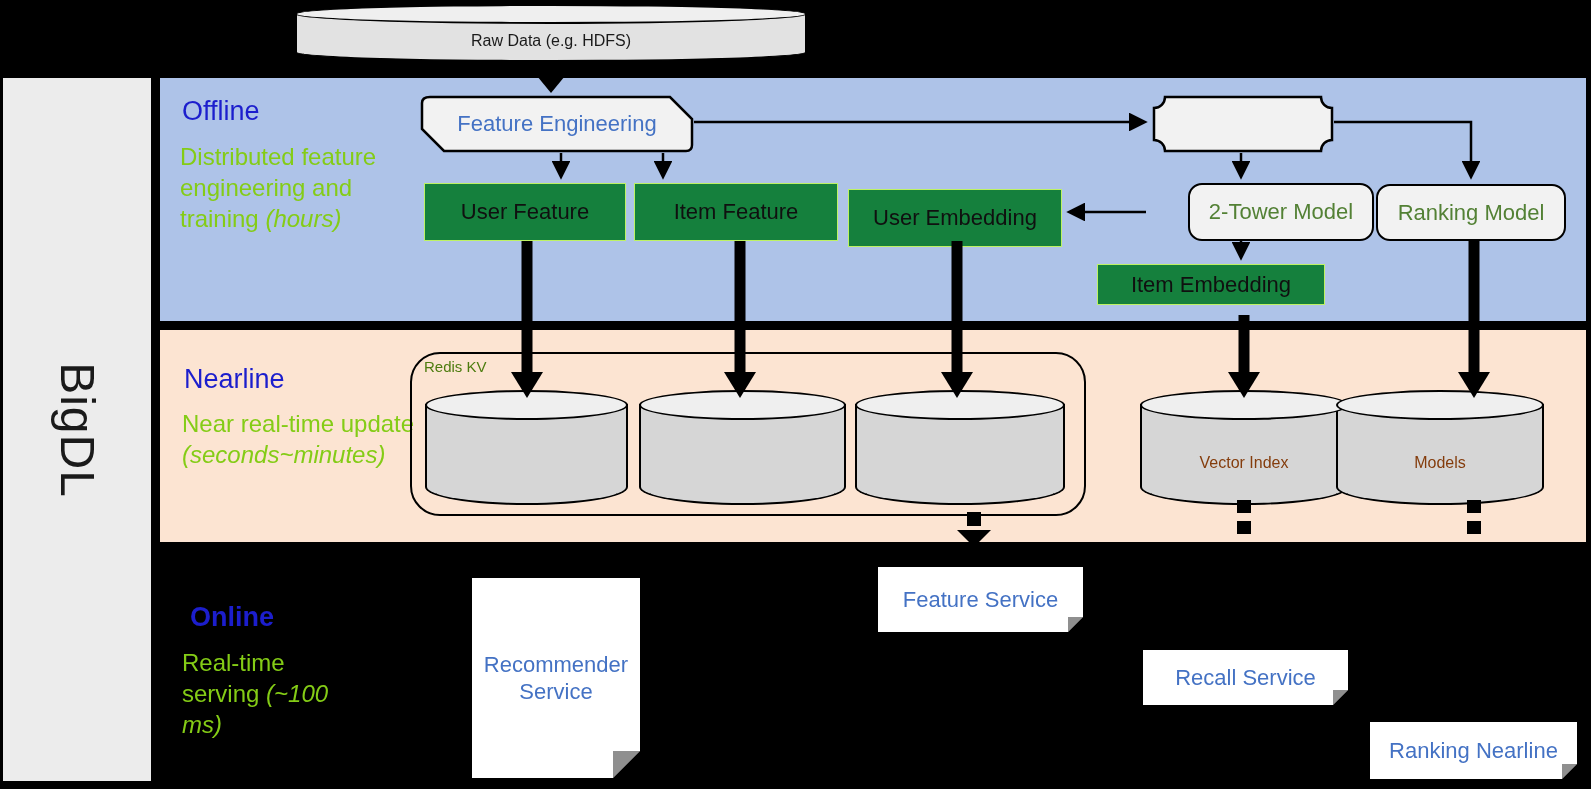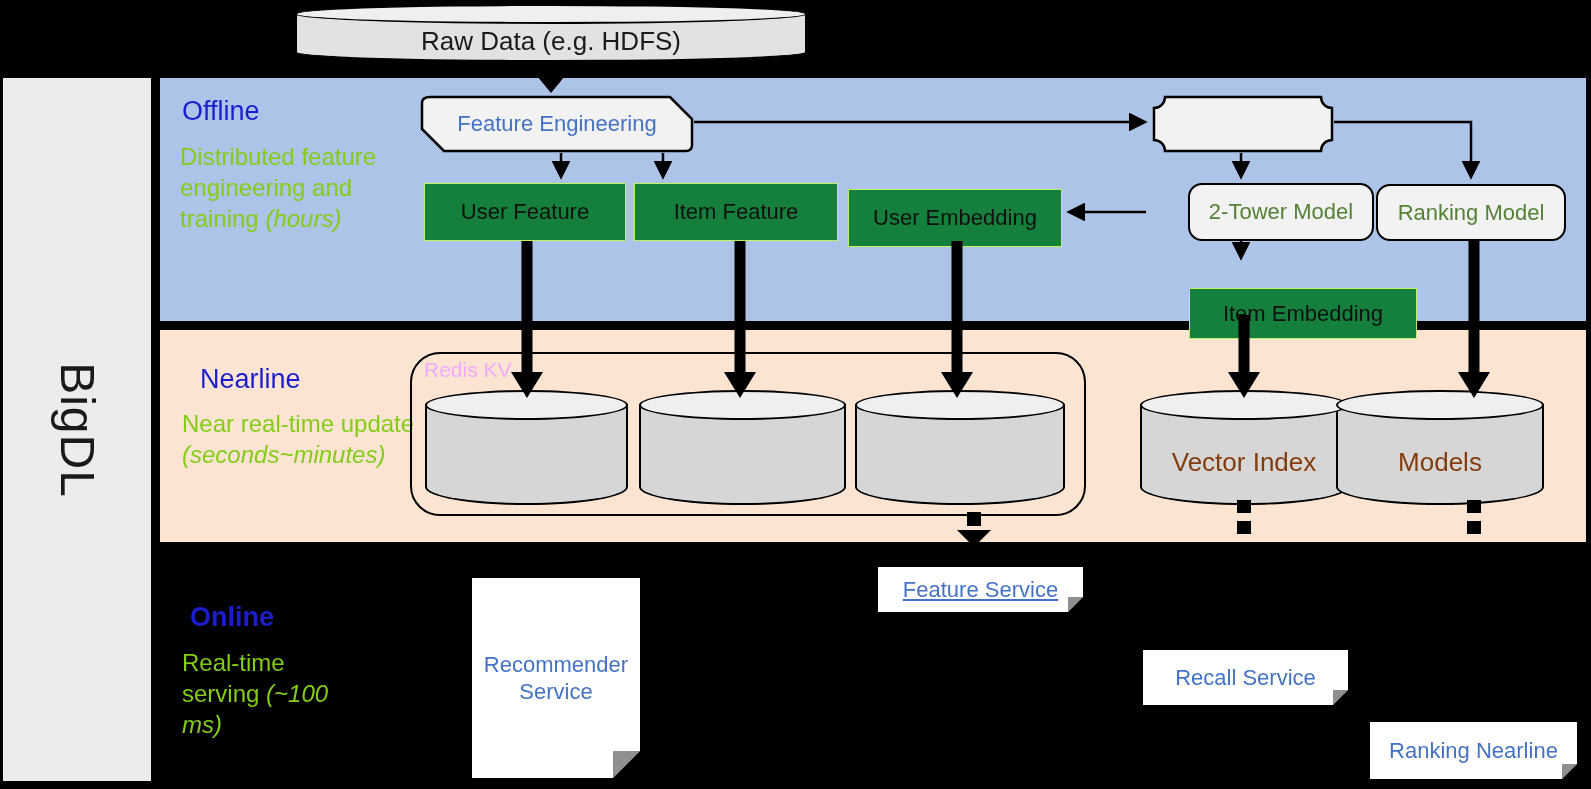--- a/index.html
+++ b/index.html
@@ -28,29 +28,29 @@
                  font-size:22px; color:#4472c4; }
   .shape-svg { position:absolute; }
 
   
   .cyl { position:absolute; }
   .cyl-top  { position:absolute; left:0; right:0; top:0; height:30px; border-radius:50%;
               background:#efefef; border:2.5px solid #000; z-index:2; }
   .cyl-body { position:absolute; left:0; right:0; top:14px; bottom:0; background:#d6d6d6;
               border:2.5px solid #000; border-top:none; border-radius:0 0 50% 50% / 0 0 18px 18px; z-index:1; }
   .cyl-label { position:absolute; left:0; right:0; top:30px; bottom:0; display:flex; align-items:center;
-               justify-content:center; z-index:3; color:#843c0c; font-size:26px; }
+               justify-content:center; z-index:3; color:#843c0c; font-size:16px; }
   .cyl.flat .cyl-top { height:20px; }
   .cyl.flat .cyl-body { top:9px; border-radius:0 0 50% 50% / 0 0 10px 10px; background:#e2e2e2; }
   .cyl.flat .cyl-label { top:16px; color:#1a1a1a; }
 
   
   .redis-box { position:absolute; left:410px; top:352px; width:676px; height:164px;
                border:2.5px solid #000; border-radius:30px; }
-  .redis-label { position:absolute; left:424px; top:358px; font-size:21px; color:#f0abfc;text-align:center; }
+  .redis-label { position:absolute; left:424px; top:358px; font-size:15px; color:#4d7c0f;text-align:center; }
 
   
   .svc { position:absolute; background:#fff; color:#4472c4; display:flex; align-items:center;
          justify-content:center; text-align:center; font-size:22px; line-height:1.25; }
   .svc::after  { content:""; position:absolute; right:0; bottom:0; width:0; height:0;
                  border-style:solid; border-width:0 0 15px 15px; border-color:transparent transparent #000 transparent; }
   .svc::before { content:""; position:absolute; right:0; bottom:0; width:0; height:0;
                  border-style:solid; border-width:15px 15px 0 0; border-color:#8f8f8f transparent transparent transparent; }
   .svc.big::after  { border-width:0 0 27px 27px; }
   .svc.big::before { border-width:27px 27px 0 0; }
@@ -68,21 +68,21 @@
   <div class="sidebar">
     <div class="sidebar-label">BigDL</div>
   </div>
 
   <div class="sec-title" style="left:182px; top:96px;">Offline</div>
   <div class="sec-desc" style="left:180px; top:141px; width:205px;">
     <span>Distributed feature engineering and training</span>
     <i>(hours)</i>
   </div>
 
-  <div class="sec-title" style="left:184px; top:364px;margin-left:16px;">Nearline</div>
+  <div class="sec-title" style="left:184px; top:364px;">Nearline</div>
   <div class="sec-desc" style="left:182px; top:408px; width:252px;">
     <span>Near real-time update</span>
     <i>(seconds~minutes)</i>
   </div>
 
   <div class="sec-title bold" style="left:190px; top:602px;">Online</div>
   <div class="sec-desc" style="left:182px; top:647px; width:160px;">
     <span>Real-time serving</span>
     <i>(~100 ms)</i>
   </div>
@@ -98,21 +98,21 @@
   </svg>
   <div class="shape-label" style="left:420px; top:95px; width:274px; height:58px; position:absolute;">Feature Engineering</div>
 
   <svg class="shape-svg" style="left:1152px; top:95px;" width="182" height="58" viewBox="0 0 182 58">
     <path d="M 13,2 H 169 A 11,11 0 0 0 180,13 V 45 A 11,11 0 0 0 169,56 H 13 A 11,11 0 0 0 2,45 V 13 A 11,11 0 0 0 13,2 Z" fill="#f2f2f2" stroke="#000" stroke-width="2.5"></path>
   </svg>
 
   <div class="node gray-box" style="left:424px; top:183px; width:202px; height:58px;">User Feature</div>
   <div class="node gray-box" style="left:634px; top:183px; width:204px; height:58px;">Item Feature</div>
   <div class="node gray-box" style="left:848px; top:183px; width:214px; height:58px;margin-top:6px;">User Embedding</div>
-  <div class="node gray-box" style="left:1189px; top:264px; width:228px; height:51px;margin-top:24px;">Item Embedding</div>
+  <div class="node gray-box" style="left:1097px; top:264px; width:228px; height:41px;">Item Embedding</div>
 
   <div class="node round-box" style="left:1148px; top:183px; width:186px; height:58px;margin-left:40px;">2-Tower Model</div>
   <div class="node round-box" style="left:1376px; top:184px; width:190px; height:57px;">Ranking Model</div>
 
   <div class="redis-box"></div>
   <div class="redis-label">Redis KV</div>
 
   <div class="cyl" style="left:425px; top:390px; width:203px; height:115px;">
     <div class="cyl-top"></div>
     <div class="cyl-body"></div>
@@ -131,21 +131,21 @@
     <div class="cyl-body"></div>
     <div class="cyl-label">Vector Index</div>
   </div>
   <div class="cyl" style="left:1336px; top:390px; width:208px; height:115px;">
     <div class="cyl-top"></div>
     <div class="cyl-body"></div>
     <div class="cyl-label">Models</div>
   </div>
 
   <div class="svc big" style="left:472px; top:578px; width:168px; height:200px;">Recommender Service</div>
-  <div class="svc" style="left:878px; top:567px; width:205px; height:45px;text-decoration:underline;">Feature Service</div>
+  <div class="svc" style="left:878px; top:567px; width:205px; height:65px;">Feature Service</div>
   <div class="svc" style="left:1143px; top:650px; width:205px; height:55px;">Recall Service</div>
   <div class="svc" style="left:1370px; top:722px; width:207px; height:57px;">Ranking Nearline</div>
 
   <svg class="arrows" viewBox="0 0 1591 789">
     <defs>
       <marker id="mthin" viewBox="0 0 10 10" refX="8" refY="5" markerWidth="7.5" markerHeight="7.5" orient="auto">
         <path d="M0,0 L10,5 L0,10 Z" fill="#000"></path>
       </marker>
     </defs>
 

